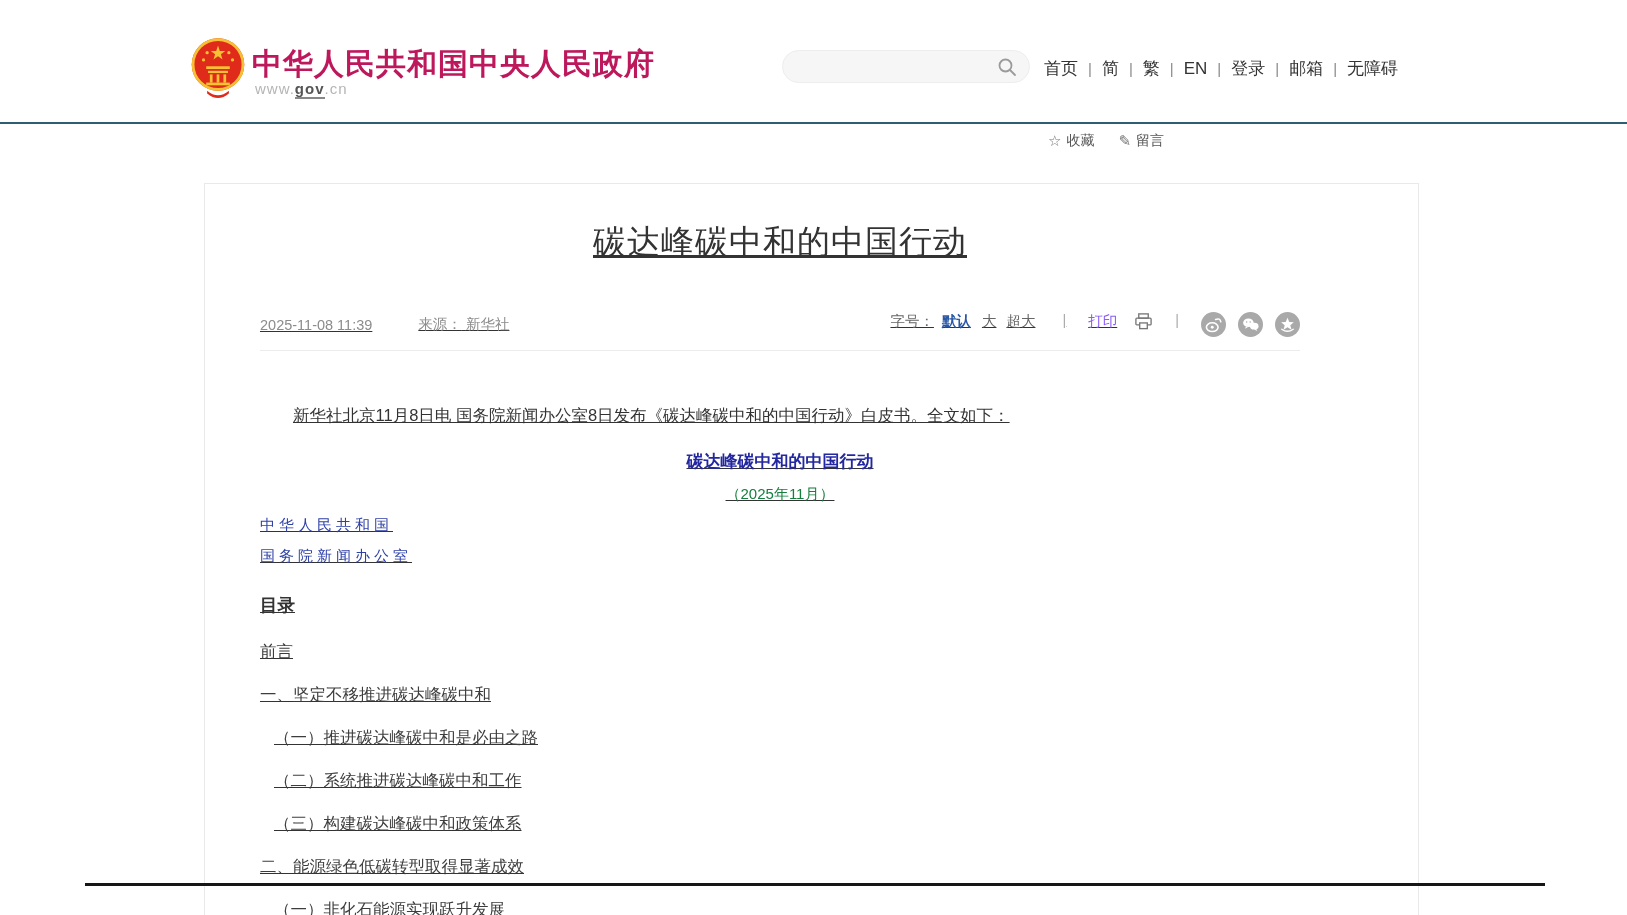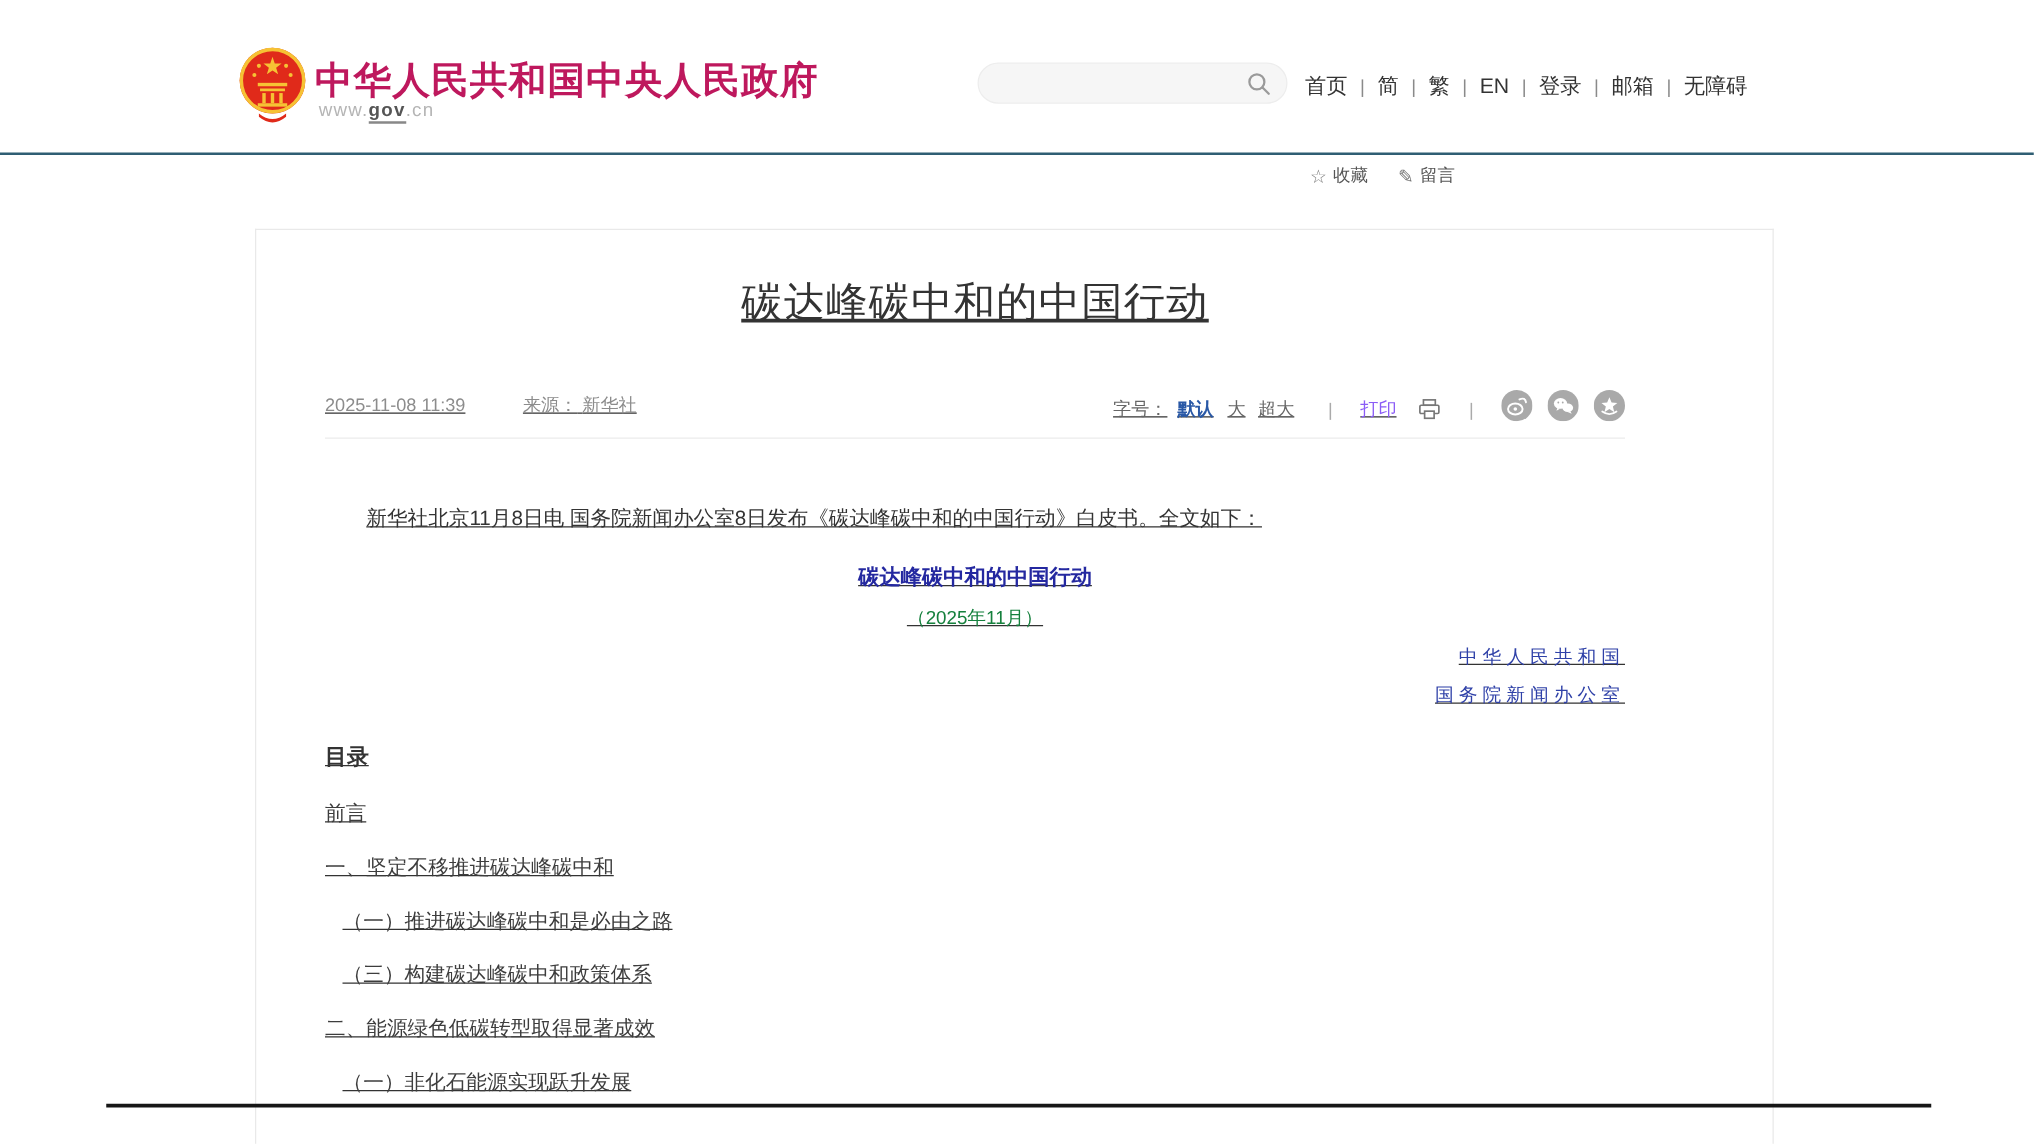--- a/index.html
+++ b/index.html
@@ -65,37 +65,37 @@
     padding-top:36px; text-align:center;
     font-size:33px; font-weight:500; color:#333; letter-spacing:1px;
   }
 
   .meta-row {
     margin-top:47px; display:flex; justify-content:space-between; align-items:center;
     border-bottom:1px solid #ececec; padding-bottom:13px;
     font-size:14.5px; color:#8c8c8c;
   }
   .meta-left { display:flex; align-items:center; gap:46px; }
-  .meta-right { display:flex; align-items:flex-end; color:#666; }
+  .meta-right { display:flex; align-items:flex-start; color:#666; }
   .fs-label { color:#666; }
   .fs-default { color:#2958a6; font-weight:bold; margin:0 6px 0 8px; cursor:pointer; }
   .fs-opt { color:#666; margin:0 5px; cursor:pointer; }
   .meta-sep { color:#aaa; margin:0 22px; }
   .print-btn { display:flex; align-items:center; gap:17px; cursor:pointer; color:#8b5cf6; }
   .share-icons { display:flex; align-items:center; gap:12px; }
   .share-icons svg { cursor:pointer; }
 
   .lead-para {
     margin-top:53px; text-indent:2em;
     font-size:16.5px; color:#333; line-height:22px;
   }
 
   .doc-title  { margin-top:24px; text-align:center; font-size:17px; font-weight:bold; color:#2428a0; }
   .doc-date   { margin-top:12px; text-align:center; font-size:15px; color:#15803d; }
-  .doc-author { margin-top:12px; text-align:right; font-size:15px; color:#2f41a8;
+  .doc-author { margin-top:12px; text-align:left; font-size:15px; color:#2f41a8;
                 font-family:"DejaVu Serif","Liberation Serif",serif; letter-spacing:4px; }
 
   .toc-heading { margin-top:27px; font-size:17.5px; font-weight:bold; color:#333; }
   .toc-item { margin-top:25px; font-size:16.5px; color:#3d3d3d; line-height:18px; }
   .toc-sub  { padding-left:14px; }
 
   
   .bottom-edge { position:absolute; left:85px; top:883px; width:1460px; height:3px; background:#161616; z-index:5; }
 </style>
 </head>
@@ -208,20 +208,21 @@
     <div class="doc-title">碳达峰碳中和的中国行动</div>
     <div class="doc-date">（2025年11月）</div>
     <div class="doc-author">中华人民共和国</div>
     <div class="doc-author">国务院新闻办公室</div>
 
     <div class="toc-heading">目录</div>
 
     <div class="toc-item">前言</div>
     <div class="toc-item">一、坚定不移推进碳达峰碳中和</div>
     <div class="toc-item toc-sub">（一）推进碳达峰碳中和是必由之路</div>
+    <div class="toc-item toc-sub">（二）系统推进碳达峰碳中和工作</div>
     <div class="toc-item toc-sub">（三）构建碳达峰碳中和政策体系</div>
     <div class="toc-item">二、能源绿色低碳转型取得显著成效</div>
     <div class="toc-item toc-sub">（一）非化石能源实现跃升发展</div>
 
   </div>
 </div>
 
 <div class="bottom-edge"></div>
 
 </body></html>

